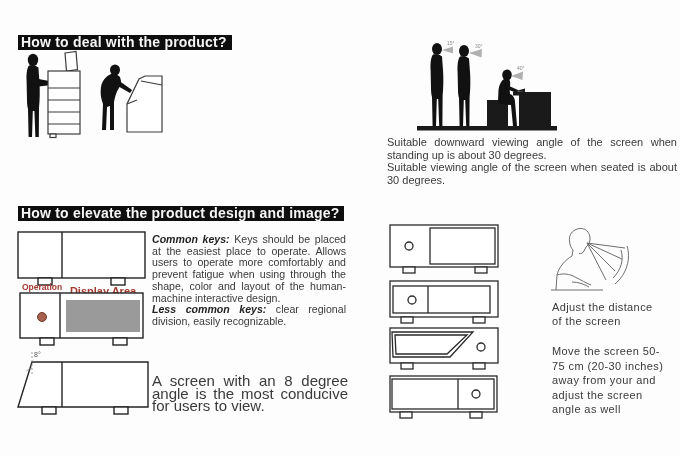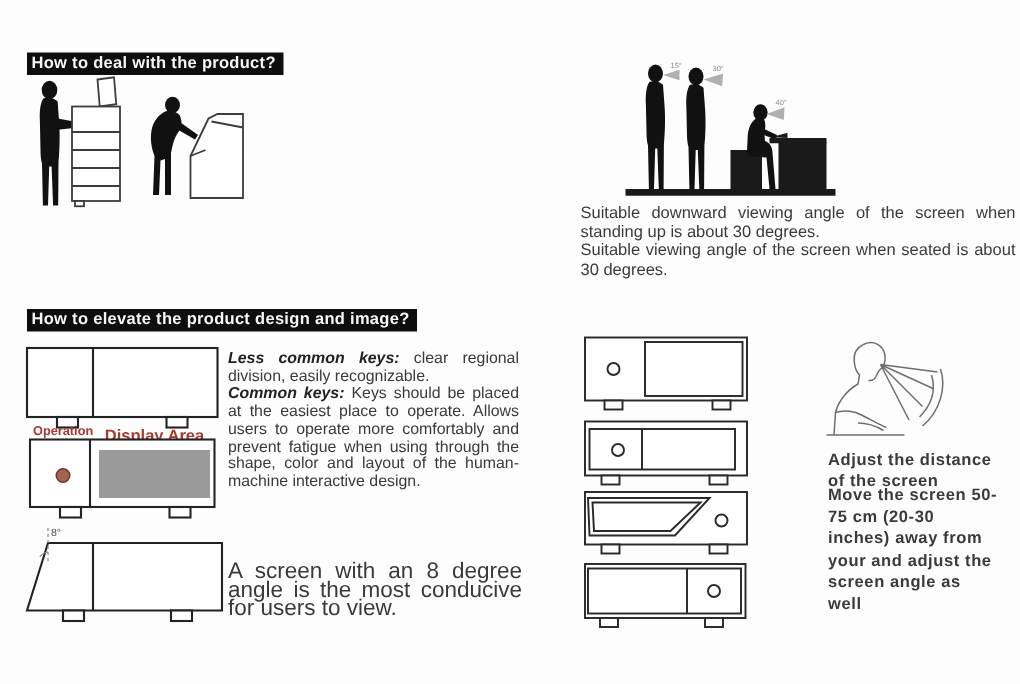--- a/index.html
+++ b/index.html
@@ -3,32 +3,32 @@
 <meta charset="utf-8">
 <style>
   html,body{margin:0;padding:0;background:#e8e8e8;}
   .canvas{
     position:relative;width:680px;height:456px;background:#fdfdfd;
     font-family:"Liberation Sans","DejaVu Sans",sans-serif;color:#3a3a3a;
     overflow:hidden;margin:0 auto;
   }
   .hdr{
     position:absolute;background:#0e0e0e;color:#f5f5f5;
-    font-size:11px;font-weight:bold;line-height:13px;padding:1px 5px 1px 3px;
+    font-size:14px;font-weight:bold;line-height:13px;padding:1px 5px 1px 3px;
     letter-spacing:.2px;white-space:nowrap;text-align:center;
   }
   .para{position:absolute;font-size:11px;line-height:12.4px;text-align:justify;}
   .para p{margin:0;}
   .keys{position:absolute;font-size:10.6px;line-height:11.7px;text-align:justify;}
   .keys p{margin:0;}
   .lead{font-weight:bold;font-style:italic;color:#222;}
   .note{position:absolute;font-size:15px;line-height:12.5px;}
   .viewtext{position:absolute;font-size:11px;line-height:12.6px;text-align:justify;}
   .viewtext p{margin:0;}
-  .smallcol{position:absolute;font-size:11px;line-height:14px;letter-spacing:.4px;font-weight:bold;}
+  .smallcol{position:absolute;font-size:11px;line-height:14px;letter-spacing:.4px;}
   svg{position:absolute;overflow:visible;}
   .panel-label{
     position:absolute;color:#a53a30;font-weight:bold;text-align:center;margin-top:36px;
   }
   .sketch{stroke:#6e6e6e;fill:none;stroke-width:1;}
 </style>
 </head>
 <body>
 
 <div class="canvas">
@@ -95,22 +95,22 @@
       <line x1="48" y1="14" x2="48" y2="59"></line>
       <rect x="28" y="59" width="14" height="7"></rect>
       <rect x="100" y="59" width="14" height="7"></rect>
     </g>
     <path d="M18,4 L18,26" stroke="#888" stroke-width="0.8" stroke-dasharray="2,2" fill="none"></path>
     <path d="M18,20 C15.8,20.3 13.8,21.5 12.5,23.3" stroke="#888" stroke-width="0.8" fill="none"></path>
     <text x="20" y="9" font-size="7" fill="#555">8°</text>
   </svg>
 
   <div class="keys" style="left:152px;top:234px;width:194px;">
+    <p><span class="lead">Common keys:</span><span> Keys should be placed at the easiest place to operate. Allows users to operate more comfortably and prevent fatigue when using through the shape, color and layout of the human-machine interactive design.</span></p>
     <p><span class="lead">Less common keys:</span><span> clear regional division, easily recognizable.</span></p>
-    <p><span class="lead">Common keys:</span><span> Keys should be placed at the easiest place to operate. Allows users to operate more comfortably and prevent fatigue when using through the shape, color and layout of the human-machine interactive design.</span></p>
   </div>
 
   <div class="note" style="left:152px;top:375px;width:196px;text-align:justify;">A screen with an 8 degree angle is the most conducive for users to view.</div>
 
   <svg style="left:415px;top:38px;" width="150" height="95" viewBox="0 0 150 95">
     <rect x="2" y="88" width="140" height="4.5" fill="#1a1a1a"></rect>
     <g fill="#111">
       <ellipse cx="22" cy="11" rx="5" ry="6"></ellipse>
       <path d="M18,16.5 C16,19 15.2,25 15.6,32 L16,50 C16,54 16.4,57 17,59 L17.6,88 L21,88 L21.8,61 L23.2,61 L24.2,88 L27.4,88 L27.6,58 C28.4,50 28.6,40 28,32 L27,18.5 C24.4,16 20.8,15.8 18,16.5 Z"></path>
     </g>
@@ -190,15 +190,15 @@
     </g>
     <g class="sketch">
       <path d="M42,21 L80,26 M42,21 L77,37 M42,21 L70,49 M42,21 L61,58"></path>
       <path d="M82,24 C86,36 82,52 70,62"></path>
       <path d="M76,28 C79,38 76,48 68,56"></path>
     </g>
   </svg>
 
   <div class="smallcol" style="left:552px;top:300px;width:112px;">Adjust the distance of the screen</div>
 
-  <div class="smallcol" style="left:552px;top:323px;width:114px;line-height:14.5px;">Move the screen 50-75 cm (20-30 inches) away from your and adjust the screen angle as well</div>
+  <div class="smallcol" style="left:552px;top:344px;width:114px;line-height:14.5px;">Move the screen 50-75 cm (20-30 inches) away from your and adjust the screen angle as well</div>
 
 </div>
 
 </body></html>

